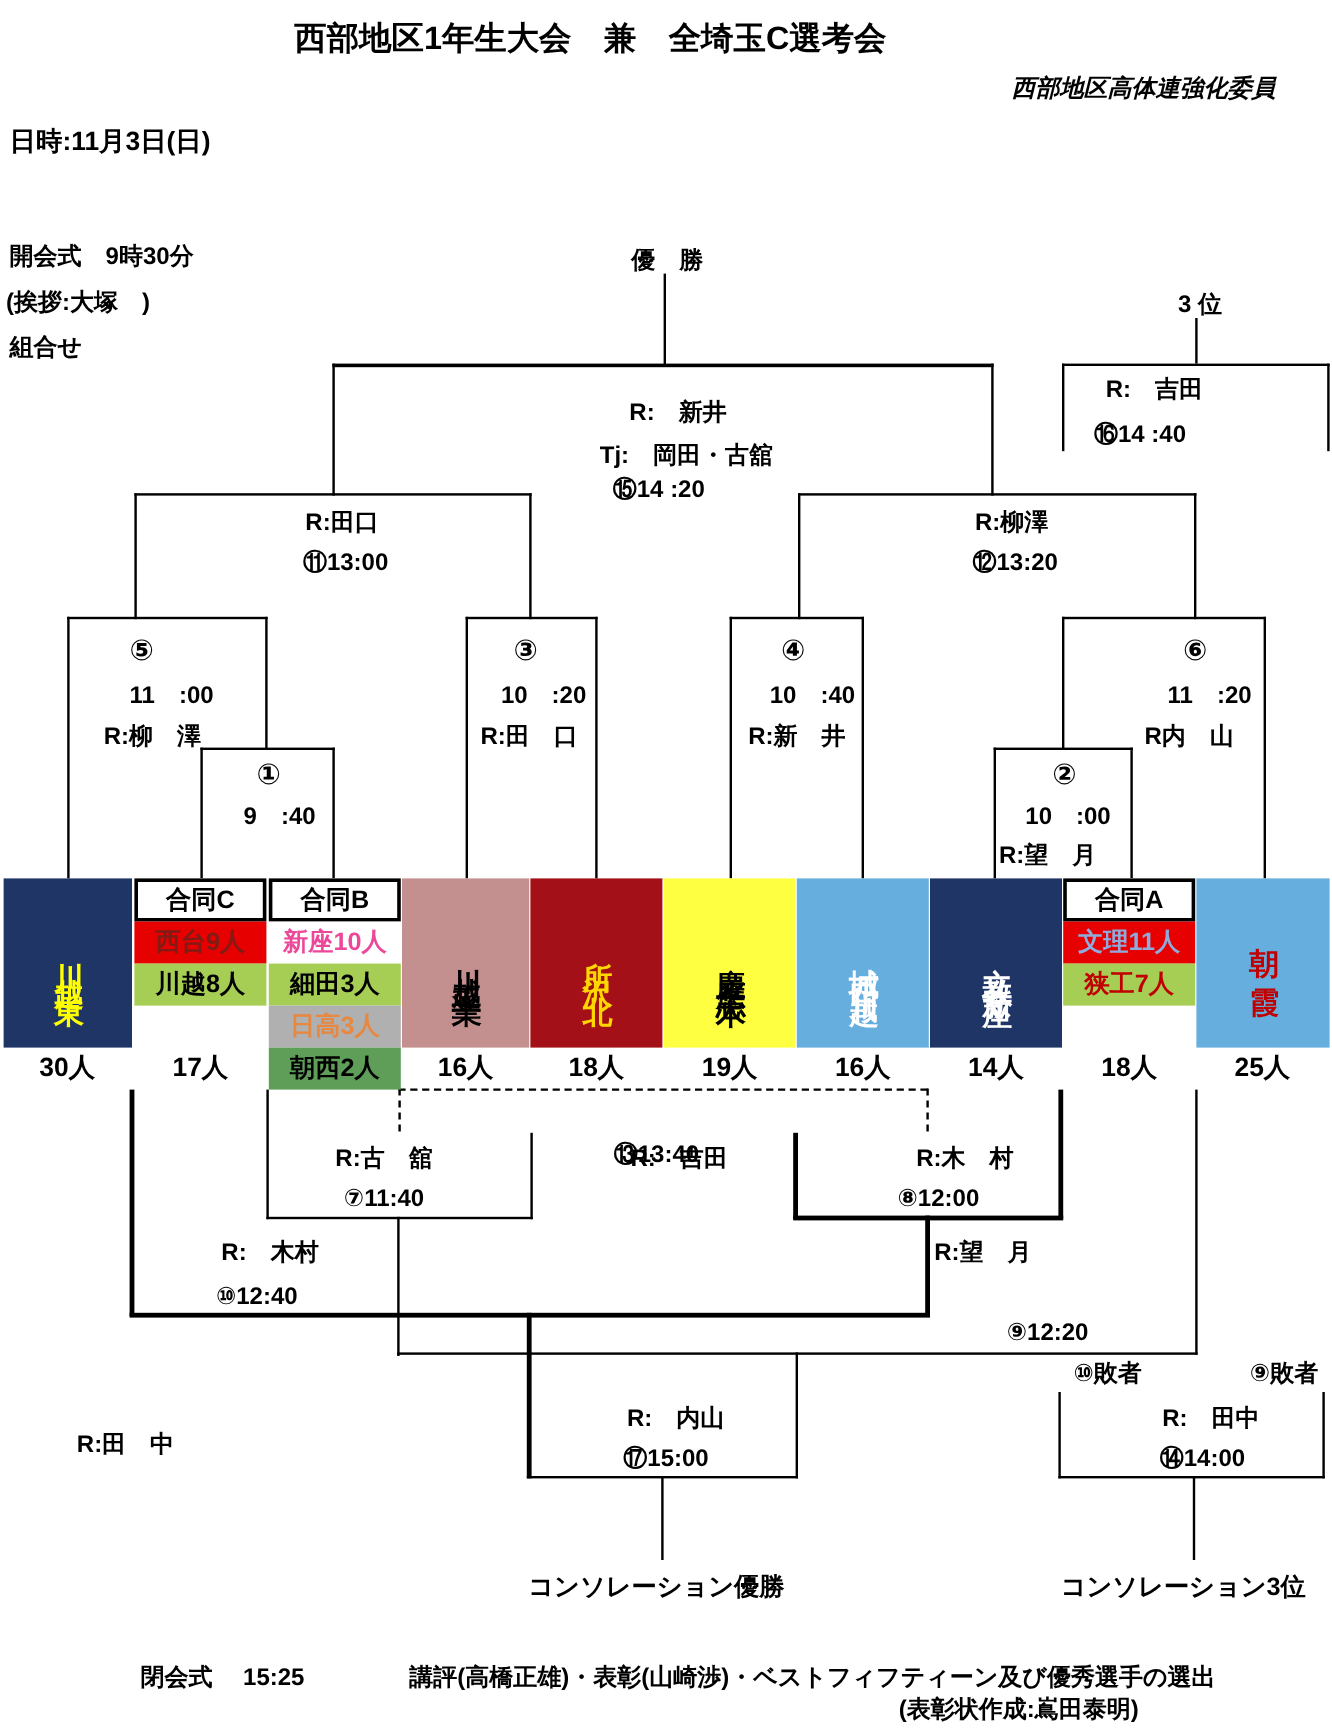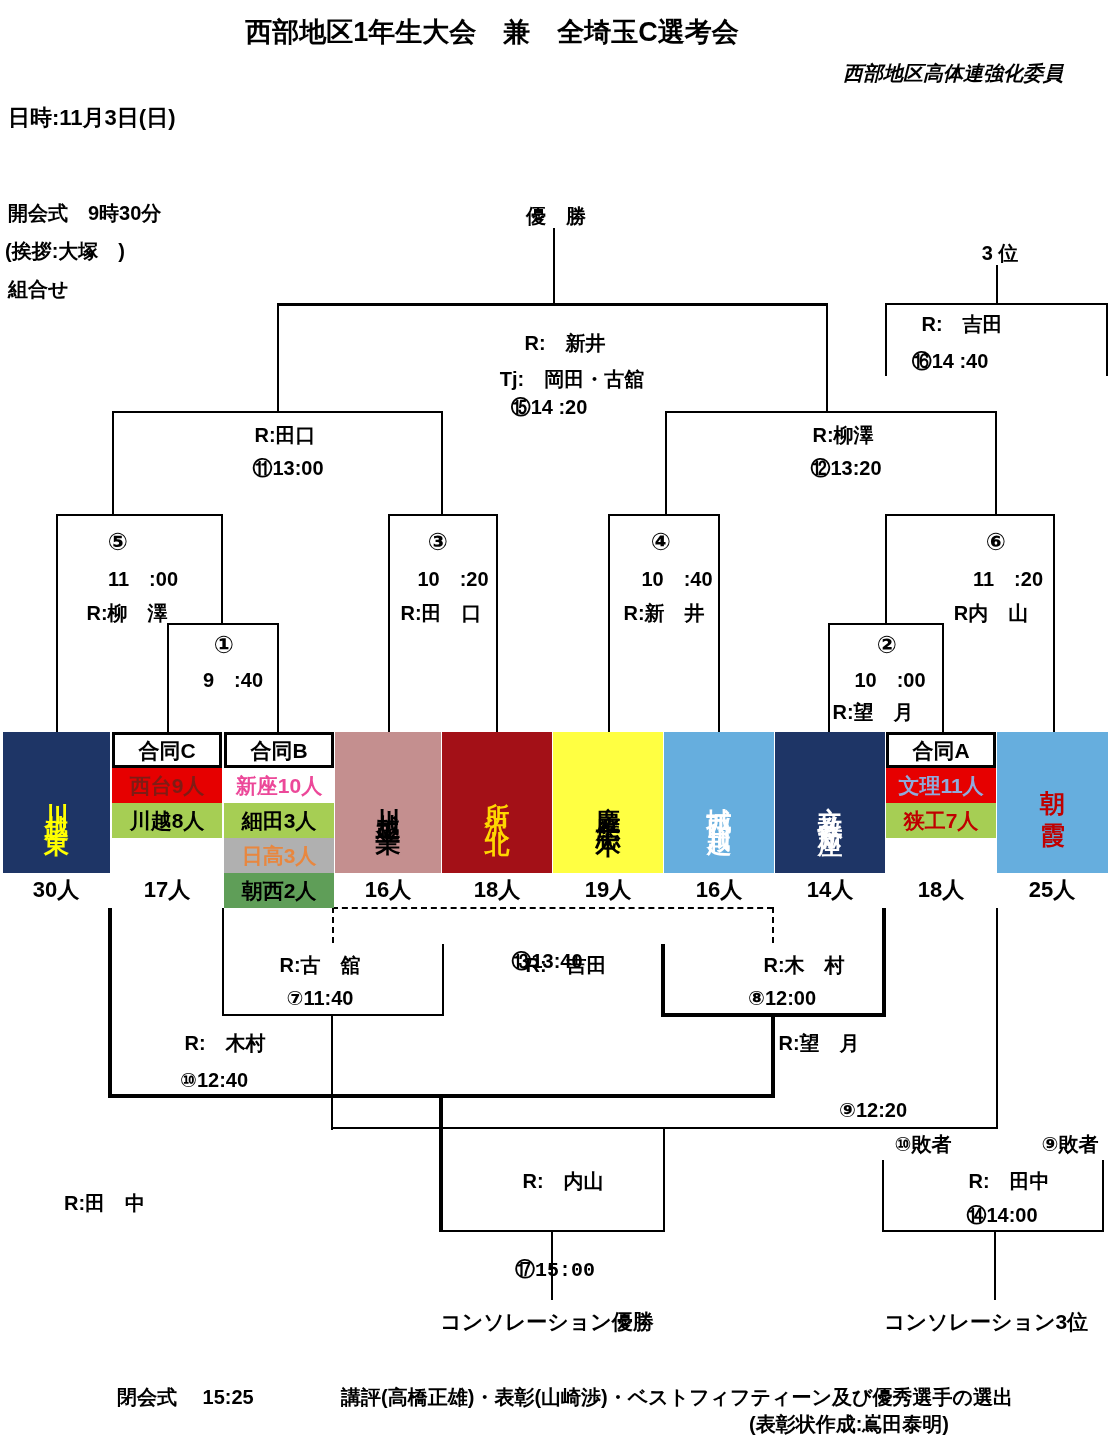--- a/index.html
+++ b/index.html
@@ -189,21 +189,21 @@
   <div class="lbl fs20" style="left:320px;top:986px;">⑦11:40</div>
   <div class="lbl fs20" style="left:780px;top:952px;margin-left:24px;">R:木　村</div>
   <div class="lbl fs20" style="left:782px;top:986px;">⑧12:00</div>
   <div class="lbl fs20" style="left:225px;top:1030px;">R:　木村</div>
   <div class="lbl fs20" style="left:214px;top:1068px;">⑩12:40</div>
   <div class="lbl fs20" style="left:819px;top:1030px;">R:望　月</div>
   <div class="lbl fs20" style="left:873px;top:1098px;">⑨12:20</div>
   <div class="lbl fs20" style="left:923px;top:1131px;">⑩敗者</div>
   <div class="lbl fs20" style="left:1070px;top:1131px;">⑨敗者</div>
   <div class="lbl fs20" style="left:563px;top:1168px;">R:　内山</div>
-  <div class="lbl fs20" style="left:555px;top:1256px;font-family:Liberation Mono, monospace;">⑰15:00</div>
+  <div class="lbl fs20" style="left:555px;top:1202px;">⑰15:00</div>
   <div class="lbl fs20" style="left:1009px;top:1168px;">R:　田中</div>
   <div class="lbl fs20" style="left:1002px;top:1202px;">⑭14:00</div>
   <div class="lbl-l fs20" style="left:64px;top:1190px;">R:田　中</div>
 
   <div class="lbl fs21" style="left:547px;top:1308px;">コンソレーション優勝</div>
   <div class="lbl fs21" style="left:986px;top:1308px;">コンソレーション3位</div>
   <div class="lbl-l fs20" style="left:117px;top:1384px;">閉会式　 15:25</div>
   <div class="lbl fs20" style="left:677px;top:1384px;">講評(高橋正雄)・表彰(山崎渉)・ベストフィフティーン及び優秀選手の選出</div>
   <div class="lbl fs20" style="left:849px;top:1411px;">(表彰状作成:嶌田泰明)</div>
 

